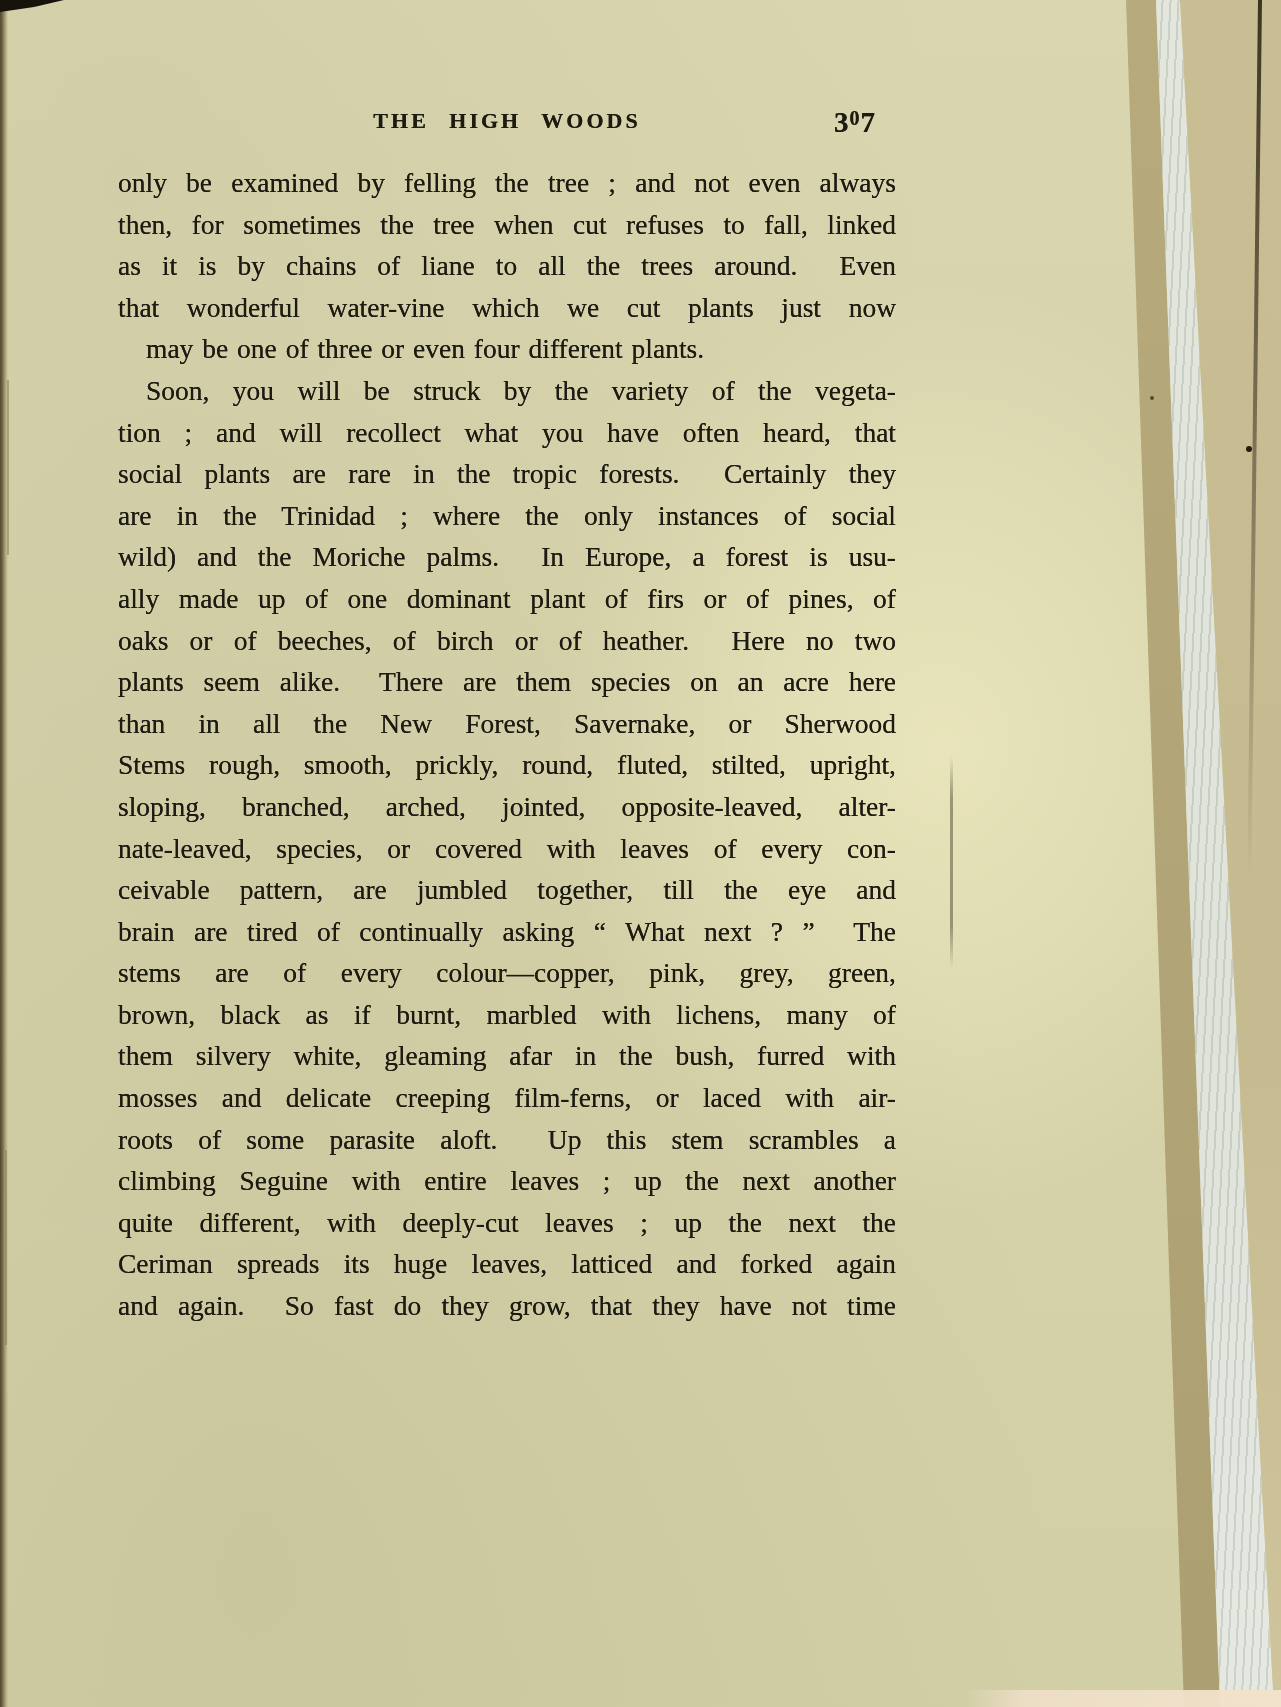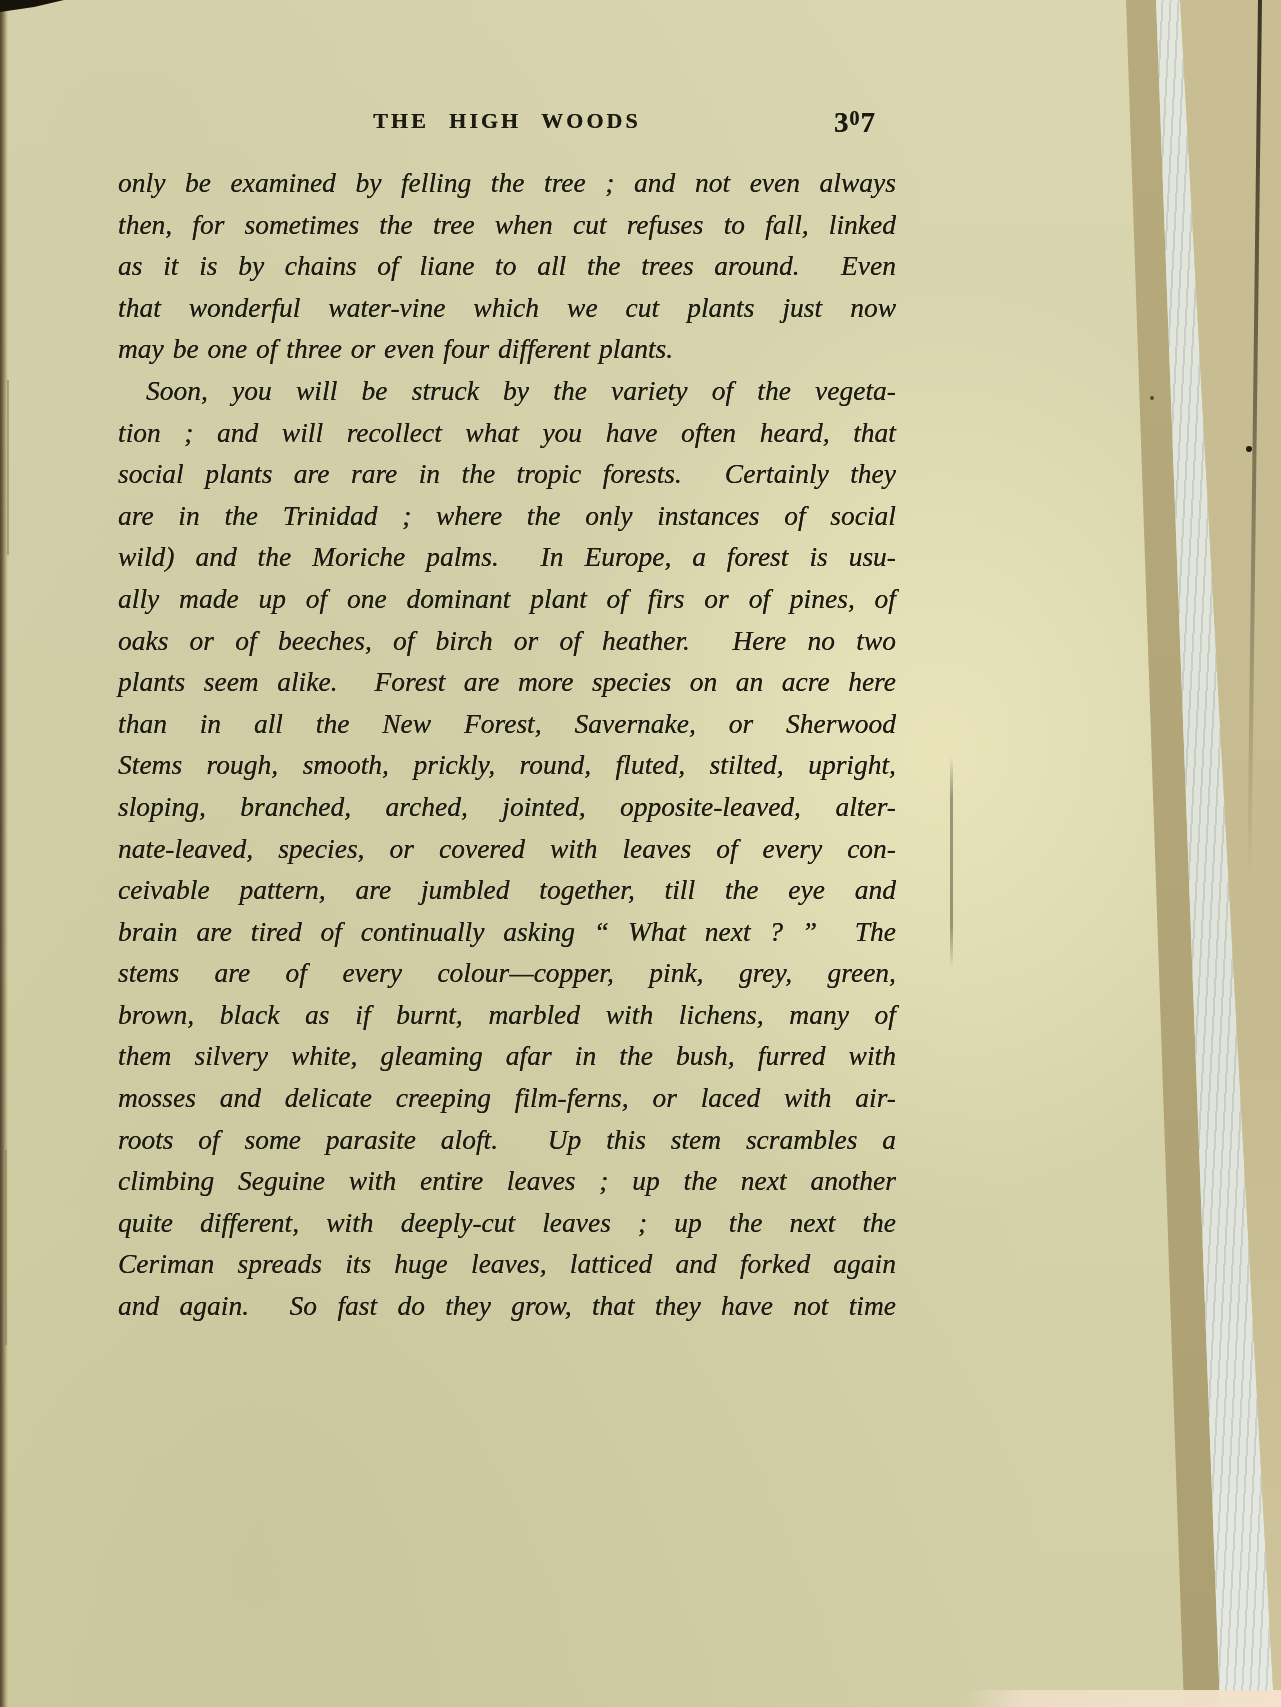--- a/index.html
+++ b/index.html
@@ -85,28 +85,27 @@
   .page-number{
     position:absolute;right:20px;top:-2px;font-weight:bold;font-size:29px;letter-spacing:1px;
     text-shadow:0 0 0.5px rgba(29,26,18,0.85);
   }
   .page-number .raised{font-size:20px;position:relative;top:-7px;}
 
   .text-block{
     position:absolute;left:118px;top:162px;width:778px;color:var(--ink);
     font-size:27.5px;line-height:41.6px;word-spacing:2px;
     text-shadow:0 0 0.5px rgba(29,26,18,0.9);
-    font-style:italic;
   }
   .line{
     white-space:pre-wrap;
     text-align:justify;text-align-last:justify;
   }
   .line.indent{padding-left:28px;}
-  .line.short-last{text-align-last:left;}
+  .line.short-last{text-align-last:left;margin-left:28px;}
 </style>
 </head>
 <body>
 
 <div class="layer page-bg"></div>
 <div class="layer light-spot"></div>
 <div class="layer right-edge-tan"></div>
 <div class="layer fore-edge-strip"></div>
 <div class="layer right-outer-tan"></div>
 <div class="layer dark-vline"></div>
@@ -133,21 +132,21 @@
       <div class="line short-last">may be one of three or even four different plants.</div>
     </div>
     <div>
       <div class="line indent">Soon, you will be struck by the variety of the vegeta-</div>
       <div class="line">tion ; and will recollect what you have often heard, that</div>
       <div class="line">social plants are rare in the tropic forests.  Certainly they</div>
       <div class="line">are in the Trinidad ; where the only instances of social</div>
       <div class="line">wild) and the Moriche palms.  In Europe, a forest is usu-</div>
       <div class="line">ally made up of one dominant plant of firs or of pines, of</div>
       <div class="line">oaks or of beeches, of birch or of heather.  Here no two</div>
-      <div class="line">plants seem alike.  Forest are more species on an acre here</div>
+      <div class="line">plants seem alike.  There are them species on an acre here</div>
       <div class="line">than in all the New Forest, Savernake, or Sherwood</div>
       <div class="line">Stems rough, smooth, prickly, round, fluted, stilted, upright,</div>
       <div class="line">sloping, branched, arched, jointed, opposite-leaved, alter-</div>
       <div class="line">nate-leaved, species, or covered with leaves of every con-</div>
       <div class="line">ceivable pattern, are jumbled together, till the eye and</div>
       <div class="line">brain are tired of continually asking “ What next ? ”  The</div>
       <div class="line">stems are of every colour—copper, pink, grey, green,</div>
       <div class="line">brown, black as if burnt, marbled with lichens, many of</div>
       <div class="line">them silvery white, gleaming afar in the bush, furred with</div>
       <div class="line">mosses and delicate creeping film-ferns, or laced with air-</div>

